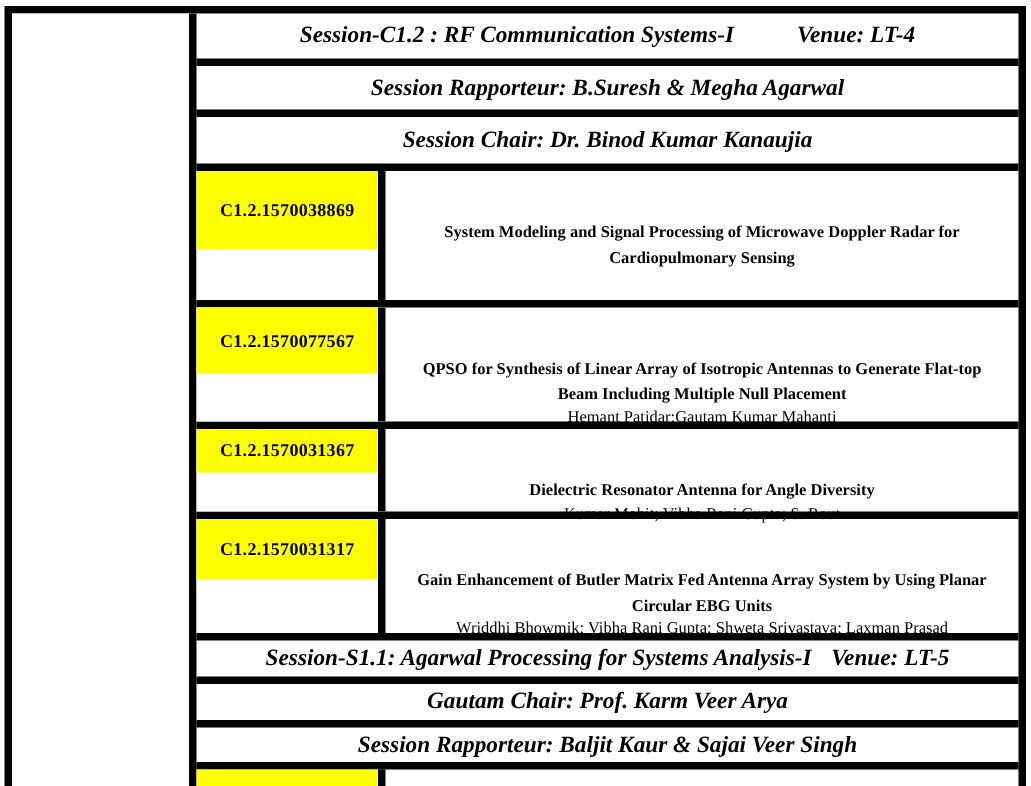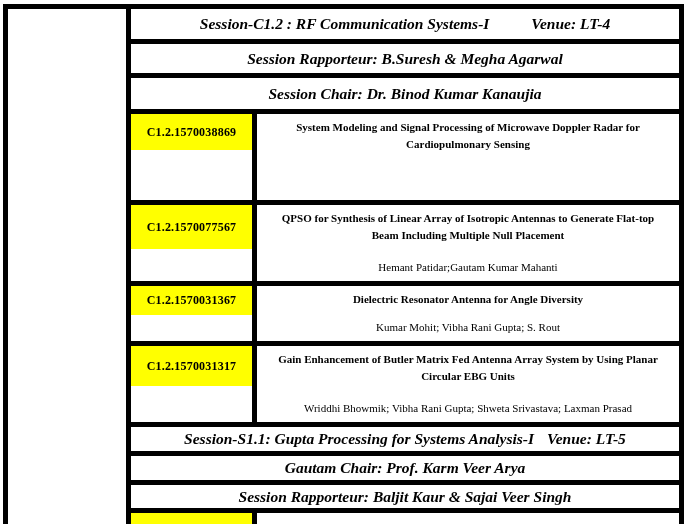--- a/index.html
+++ b/index.html
@@ -28,29 +28,29 @@
 
   .prow { flex:none; border-bottom:5px solid #000000; display:flex; align-items:stretch; }
   .id-cell { width:121px; flex:none; border-right:5px solid #000000; display:flex; flex-direction:column; background:#ffffff; }
   .hl {
     background:#ffff00; display:flex; align-items:center; justify-content:center;
     font-weight:bold; font-size:12px; letter-spacing:0.2px;
   }
   .info-cell {
     flex:1; min-width:0; display:flex; flex-direction:column;
     justify-content:space-between; text-align:center;
-    padding:5px 10px 6px 10px; box-sizing:border-box;
+    padding:5px 10px 6px 10px; box-sizing:border-box;margin-top:28px;
   }
   .ptitle  { font-weight:bold; font-size:11px; line-height:1.5; }
   .pauthors { font-size:11px; line-height:1.35; }
 
   .h-r1{height:30px} .h-r2{height:31px} .h-r3{height:29px}
   .h-p1{height:86px} .h-p2{height:76px} .h-p3{height:55px} .h-p4{height:76px}
   .h-r4{height:24px} .h-r5{height:24px} .h-r6{height:23px} .h-p5{height:40px}
-  .hl-p1{height:36px} .hl-p2{height:44px} .hl-p3{height:29px} .hl-p4{height:40px} .hl-p5{height:40px}
+  .hl-p1{height:52px} .hl-p2{height:44px} .hl-p3{height:29px} .hl-p4{height:40px} .hl-p5{height:40px}
 </style>
 </head>
 <body>
 
 <div class="table">
   <div class="left-col"></div>
 
   <div class="main-col">
 
     <div class="srow h-r1">
@@ -108,21 +108,21 @@
           <span>C1.2.1570031317</span>
         </div>
       </div>
       <div class="info-cell">
         <div class="ptitle">Gain Enhancement of Butler Matrix Fed Antenna Array System by Using Planar Circular EBG Units</div>
         <div class="pauthors">Wriddhi Bhowmik; Vibha Rani Gupta; Shweta Srivastava; Laxman Prasad</div>
       </div>
     </div>
 
     <div class="srow h-r4">
-      <span>Session-S1.1: Gupta Processing for Systems Analysis-I</span>
+      <span>Session-S1.1: Agarwal Processing for Systems Analysis-I</span>
       <span class="gap-sm"></span>
       <span>Venue: LT-5</span>
     </div>
 
     <div class="srow h-r5">
       <span>Gautam Chair: Prof. Karm Veer Arya</span>
     </div>
 
     <div class="srow h-r6">
       <span>Session Rapporteur: Baljit Kaur &amp; Sajai Veer Singh</span>

